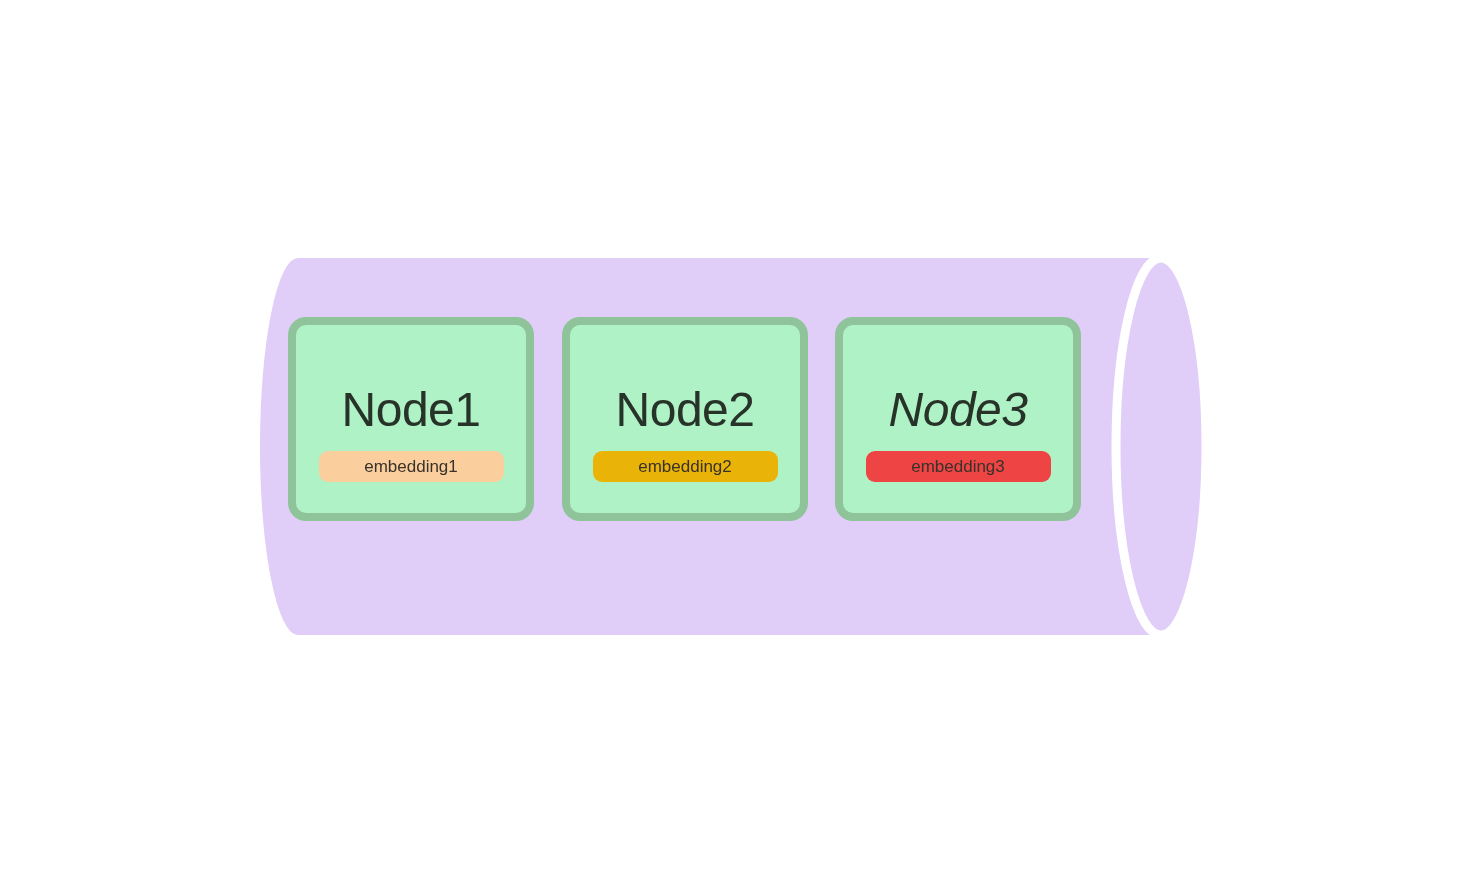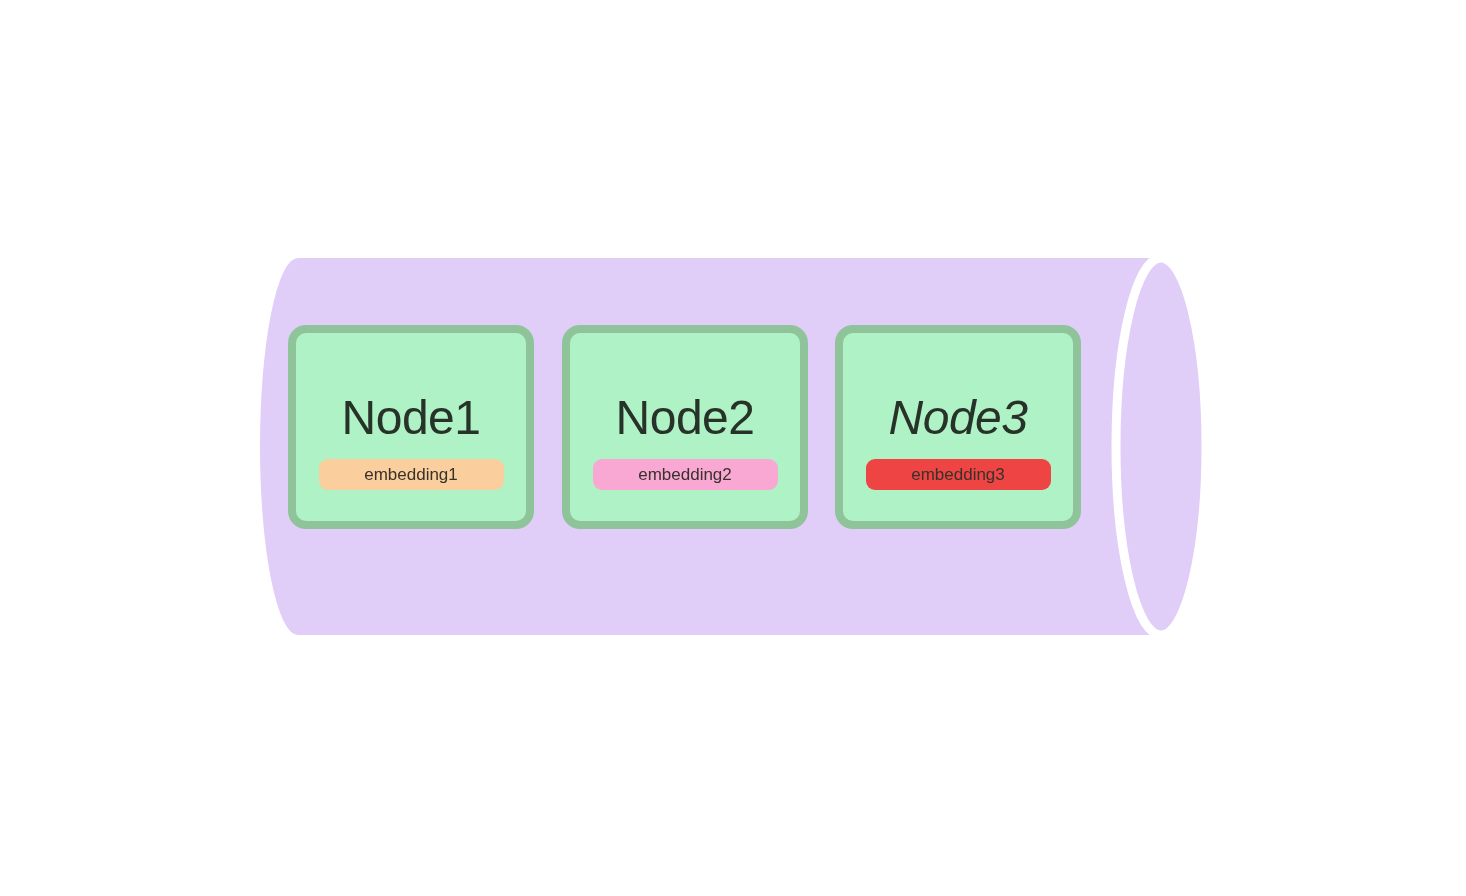--- a/index.html
+++ b/index.html
@@ -18,21 +18,21 @@
   .cylinder-svg {
     position: absolute;
     left: 0;
     top: 0;
     width: 1466px;
     height: 896px;
     display: block;
   }
   .node {
     position: absolute;
-    top: 325px;
+    top: 317px;
     width: 246px;
     height: 204px;
     box-sizing: border-box;
     border: 8px solid #8fc49b;
     border-radius: 18px;
     background: #aff2c5;
     display: flex;
     flex-direction: column;
     align-items: center;
     justify-content: center;
@@ -76,21 +76,21 @@
     <ellipse cx="1161" cy="446.5" rx="45" ry="188.5" stroke-width="9" fill="#e0cdf8" stroke="#ffffff"></ellipse>
   </svg>
 
   <div class="node node--1" style="background-color: rgb(175, 242, 197); border-color: rgb(143, 196, 155);">
     <div class="node-label" style="color: rgb(39, 51, 40);">Node1</div>
     <div class="embedding-badge" style="background-color: rgb(251, 207, 157); color: rgb(56, 50, 42);">embedding1</div>
   </div>
 
   <div class="node node--2" style="background-color: rgb(175, 242, 197); border-color: rgb(143, 196, 155);">
     <div class="node-label" style="color: rgb(39, 51, 40); text-align: center;">Node2</div>
-    <div class="embedding-badge" style="background-color: #f9a8d4; color: rgb(56, 50, 42);">embedding2</div>
+    <div class="embedding-badge" style="background-color: #eab308; color: rgb(56, 50, 42);">embedding2</div>
   </div>
 
   <div class="node node--3" style="background-color: rgb(175, 242, 197); border-color: rgb(143, 196, 155);">
     <div class="node-label" style="color: rgb(39, 51, 40); font-style: italic;">Node3</div>
     <div class="embedding-badge" style="background-color: #ef4444; color: rgb(56, 50, 42);">embedding3</div>
   </div>
 
 </div>
 
 </body></html>

